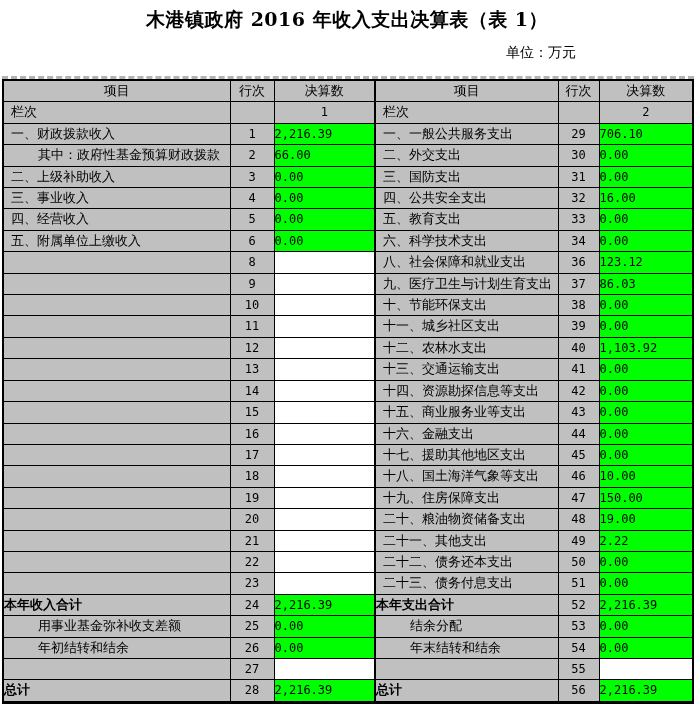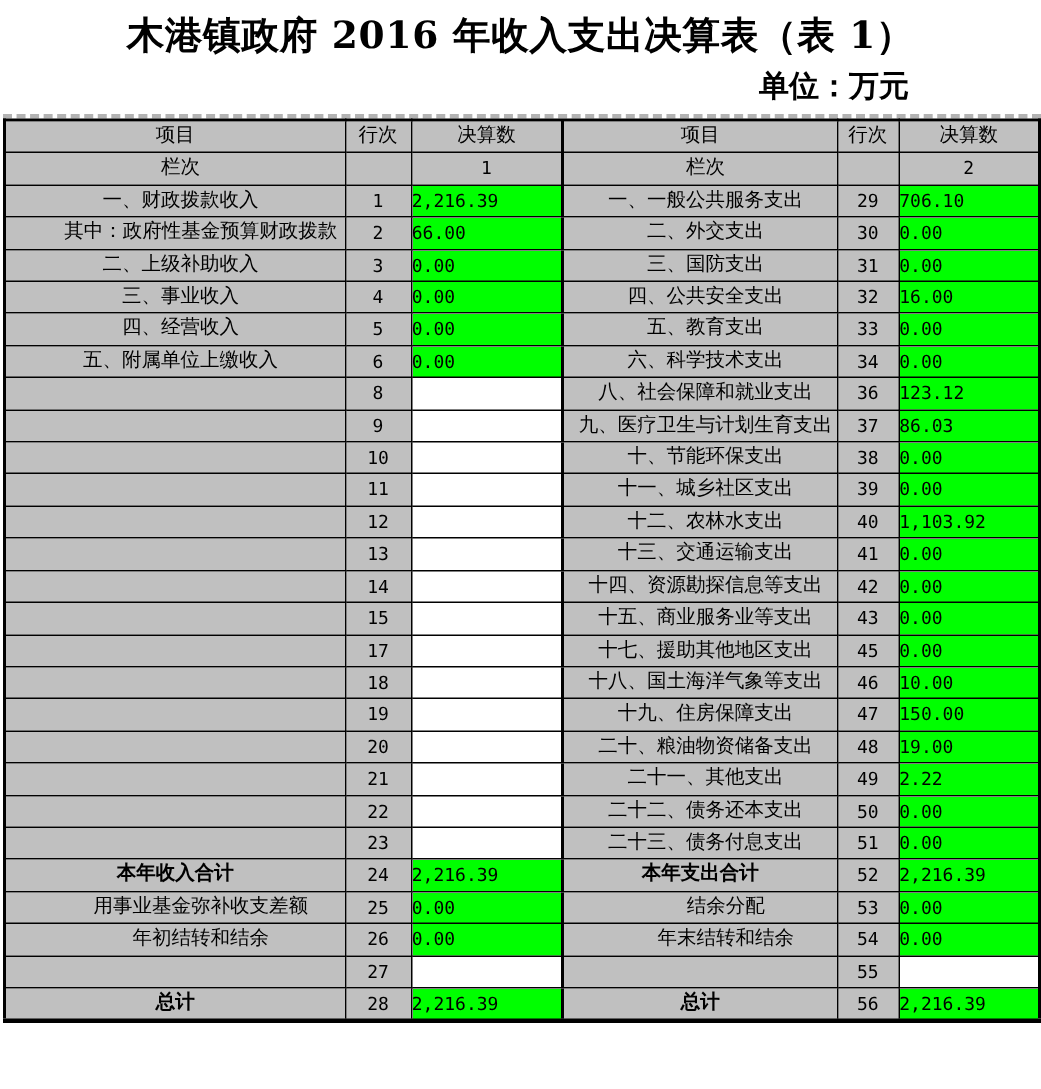--- a/index.html
+++ b/index.html
@@ -3,43 +3,43 @@
 <meta charset="utf-8">
 <style>
   html,body { margin:0; padding:0; }
   body {
     width:694px; height:726px; position:relative; overflow:hidden;
     background:#ffffff; color:#000;
     font-family:"DejaVu Sans", sans-serif;
   }
   .page-title {
     position:absolute; top:7px; left:0; right:0;
-    text-align:center; font-weight:bold; font-size:25px;
+    text-align:center; font-weight:bold; font-size:19px;
     font-family:"DejaVu Serif", serif; letter-spacing:0.5px;
   }
   .unit-label {
     position:absolute; top:44px; left:506px;
-    font-weight:bold; font-size:20px;
+    font-weight:normal; font-size:14px;
     font-family:"DejaVu Serif", serif;
   }
   .table-wrap {
     position:absolute; top:76px; left:2px;
     border-top:3px dashed #b3b3b3;
   }
   table {
     border-collapse:collapse; table-layout:fixed; width:690px;
     border:2px solid #000; border-bottom-width:3px;
   }
   th, td {
     border:1px solid #000; background:var(--gray,#C0C0C0);
     height:20.4px; padding:0; overflow:hidden; white-space:nowrap;
     font-size:13px; font-weight:normal; color:#000; line-height:20.4px;
   }
   th { text-align:center; }
-  td.item  { text-align:center; padding-left:7px; }
+  td.item  { text-align:left; padding-left:7px; }
   td.sub   { padding-left:34px; }
   td.total { font-weight:bold; padding-left:0; }
   td.line  { text-align:center; font-family:"DejaVu Sans Mono", monospace; font-size:12px; }
   td.val   {
     text-align:left; padding-right:1px;
     font-family:"DejaVu Sans Mono", monospace; font-size:12px;
     background:var(--green,#00FF00);
   }
   td.val.blank  { background:var(--white,#FFFFFF); }
   td.val.colidx { background:var(--gray,#C0C0C0); text-align:center; padding-right:0; }
@@ -187,20 +187,28 @@
         <tr>
           <td class="item"></td>
           <td class="line">15</td>
           <td class="val blank"></td>
           <td class="item mid">十五、商业服务业等支出</td>
           <td class="line">43</td>
           <td class="val">0.00</td>
         </tr>
         <tr>
           <td class="item"></td>
+          <td class="line">16</td>
+          <td class="val blank"></td>
+          <td class="item mid">十六、金融支出</td>
+          <td class="line">44</td>
+          <td class="val">0.00</td>
+        </tr>
+        <tr>
+          <td class="item"></td>
           <td class="line">17</td>
           <td class="val blank"></td>
           <td class="item mid">十七、援助其他地区支出</td>
           <td class="line">45</td>
           <td class="val">0.00</td>
         </tr>
         <tr>
           <td class="item"></td>
           <td class="line">18</td>
           <td class="val blank"></td>

